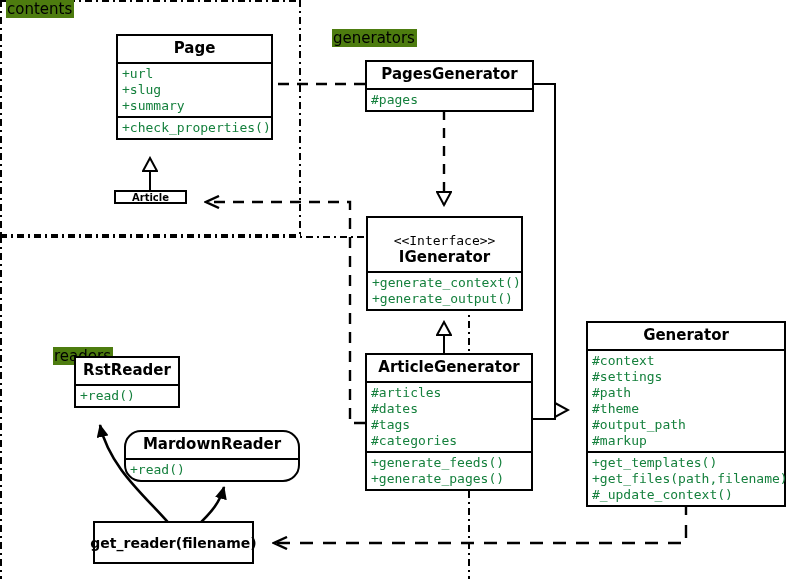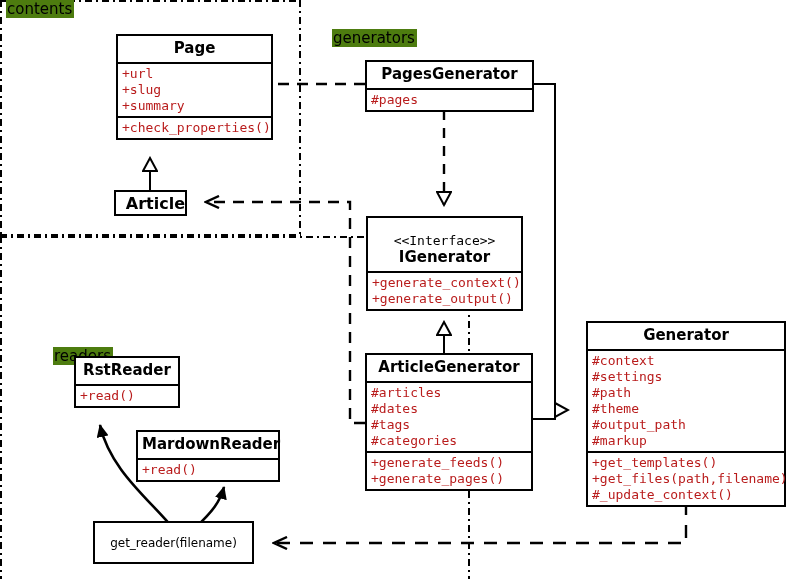--- a/index.html
+++ b/index.html
@@ -58,37 +58,38 @@
     color: #000;
   }
   .uml .sep {
     border-top: 2px solid #000;
   }
   .uml .compartment {
     font-family: "DejaVu Sans Mono", monospace;
     font-size: 13px;
     line-height: 16px;
     padding: 2px 2px 2px 4px;
-    color: #b91c1c;
+    color: #15803d;
     white-space: nowrap;
   }
   .uml .compartment div {
     white-space: nowrap;
   }
   .plainbox {
     position: absolute;
     border: 2px solid #000;
     background: #ffffff;
     box-sizing: border-box;
     display: flex;
     align-items: center;
     justify-content: center;
-    font-size: 12px;
+    font-size: 14px;
     color: #000;
     z-index: 5;
+    font-weight: bold;
   }
   
   #wires {
     position: absolute;
     left: 0; top: 0;
     width: 803px; height: 579px;
     z-index: 3;
     pointer-events: none;
   }
 </style>
@@ -164,21 +165,21 @@
     <div class="compartment sep">
       <div>+url</div>
       <div>+slug</div>
       <div>+summary</div>
     </div>
     <div class="compartment sep">
       <div>+check_properties()</div>
     </div>
   </div>
 
-  <div class="plainbox" style="left:114px; top:190px; width:73px; height:26px; font-weight:bold; font-size:16px;justify-content:flex-end;">
+  <div class="plainbox" style="left:114px; top:190px; width:73px; height:14px; font-weight:bold; font-size:10px;">
     <span>Article</span>
   </div>
 
   <div class="uml" style="left:365px; top:60px; width:169px;">
     <div class="cname">PagesGenerator</div>
     <div class="compartment sep">
       <div>#pages</div>
     </div>
   </div>
 
@@ -222,21 +223,21 @@
     </div>
   </div>
 
   <div class="uml" style="left:74px; top:356px; width:106px;">
     <div class="cname">RstReader</div>
     <div class="compartment sep">
       <div>+read()</div>
     </div>
   </div>
 
-  <div class="uml" style="left:136px; top:430px; width:144px;">
+  <div class="uml" style="left:124px; top:430px; width:176px;border-radius:17px;">
     <div class="cname">MardownReader</div>
     <div class="compartment sep">
       <div>+read()</div>
     </div>
   </div>
 
   <div class="plainbox" style="left:93px; top:521px; width:161px; height:43px;">
     <span>get_reader(filename)</span>
   </div>
 

